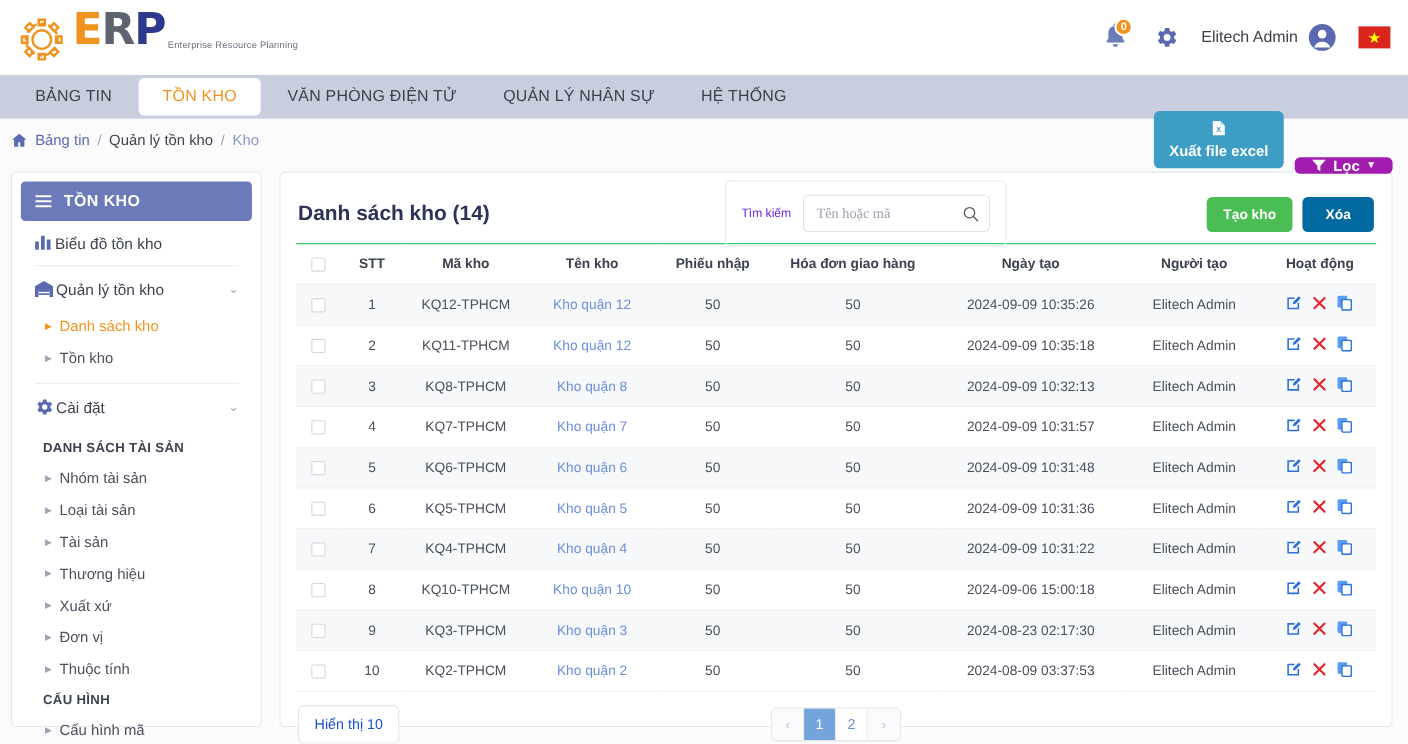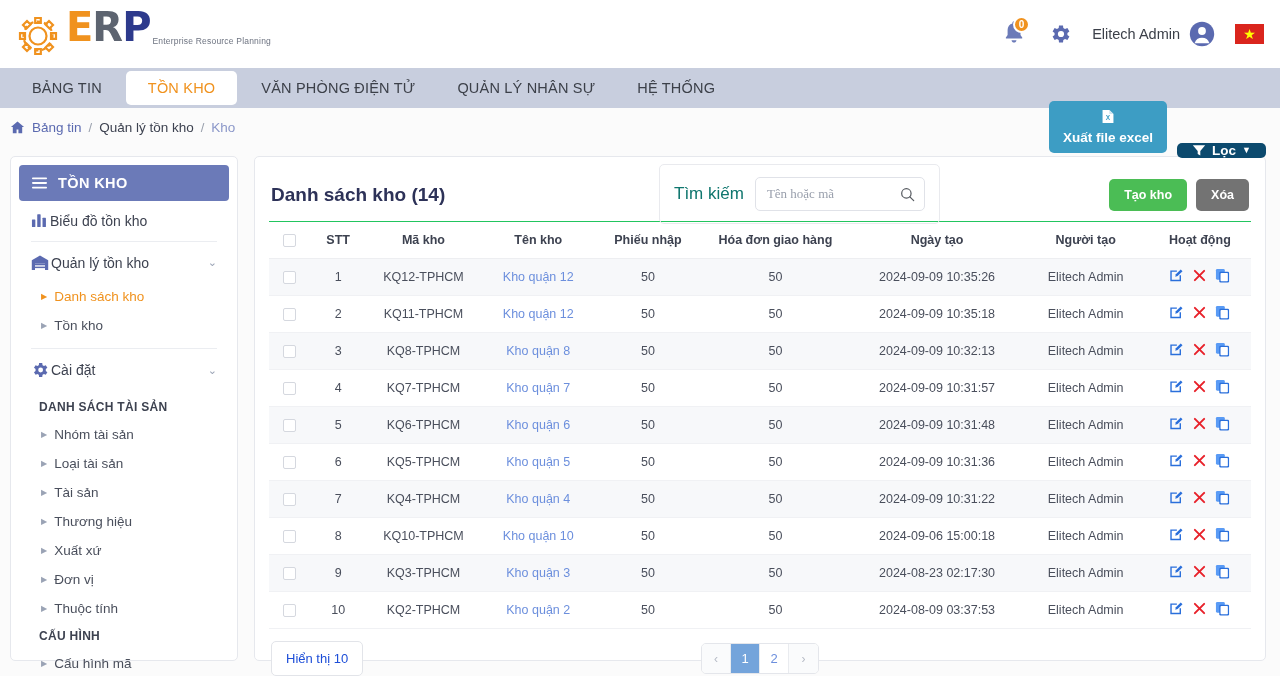--- a/index.html
+++ b/index.html
@@ -85,21 +85,21 @@
   .crumb.muted { color: #8b97c9; }
   .crumb-sep { color: #9aa0ad; font-size: 13px; }
   .crumb-actions { margin-left: auto; display: flex; gap: 10px; align-items: center; }
   .btn {
     border: none; border-radius: 5px; cursor: pointer;
     font-family: "Liberation Sans", sans-serif;
     display: inline-flex; align-items: center; gap: 6px;
     color: #fff; font-size: 13.5px; font-weight: bold;
   }
   .btn-excel { background: #3d9dc4; padding: 8px 14px; flex-direction: column; }
-  .btn-filter { background: #0c4a6e; padding: 0 15px; margin-top: 46px; }
+  .btn-filter { background: #a21caf; padding: 0 15px; margin-top: 46px; }
 
   
   .body-wrap { display: flex; padding: 10px 14px 0 10px; gap: 16px; }
 
   
   .sidebar {
     width: 228px; flex: 0 0 228px;
     background: #fff; border: 1px solid #e6e8ed; border-radius: 5px;
     padding: 8px 8px 14px 8px;
     height: 505px;
@@ -142,35 +142,35 @@
   .card-head {
     display: flex; align-items: center;
     padding: 8px 2px 10px 2px; position: relative; gap: 24px;
   }
   .card-title { font-size: 19px; font-weight: bold; color: #2d3258; }
   .search-box {
     position: absolute; left: 390px; top: -7px;
     border: 1px solid #e9eaee; border-radius: 5px;
     padding: 12px 14px; display: flex; align-items: center; gap: 11px;
   }
-  .search-label { font-size: 17px; color: #0f766e; }
+  .search-label { font-size: 11px; color: #6d28d9; }
   .search-field {
     border: 1px solid #e0e2e8; border-radius: 5px;
     height: 34px; width: 170px;
     display: flex; align-items: center; padding: 0 9px 0 11px;
   }
   .search-field input {
     border: none; outline: none; flex: 1; font-size: 13px;
     font-family: Liberation Serif, serif; color: #a16207;
     background: transparent; min-width: 0;
   }
   .search-field input::placeholder { color: #9aa0ad; }
   .head-actions { margin-left: auto; display: flex; gap: 9px; }
   .btn-create { background: #4bbd55; padding: 9px 15px; font-size: 12.5px; }
-  .btn-delete { background: #737373; padding: 9px 15px; font-size: 12.5px; }
+  .btn-delete { background: #0369a1; padding: 9px 21px; font-size: 12.5px; }
 
   
   .table-wrap { flex: 1; }
   table { width: 100%; border-collapse: collapse; }
   thead th {
     font-size: 12.5px; font-weight: bold; color: #3d4250;
     padding: 11px 4px; border-top: 1px solid #22c55e;
     border-bottom: 1px solid #edeef1; text-align: center;
     white-space: nowrap;
   }

